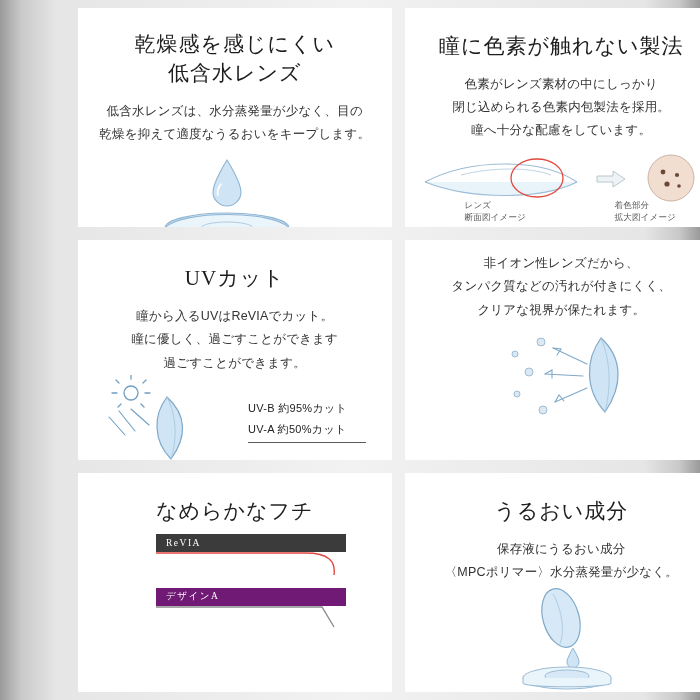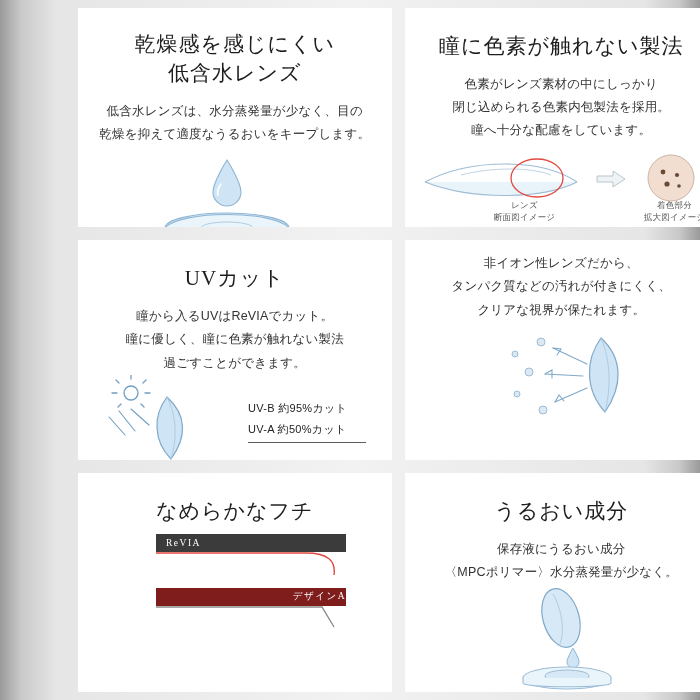--- a/index.html
+++ b/index.html
@@ -58,42 +58,41 @@
     letter-spacing: 0.2px;
   }
   .art {
     position: relative;
     flex: 1;
     width: 100%;
   }
   .cap {
     font-size: 8.5px;
     color: #555;
-    text-align: center;
     line-height: 1.35;
     letter-spacing: 0.2px;
   }
   .uv-line {
     font-size: 11px;
     color: #222;
     letter-spacing: 0.3px;
     white-space: nowrap;
   }
   .bar {
     height: 18px;
     display: flex;
     align-items: center;
     padding-left: 10px;
     color: #fff;
     font-size: 9.5px;
     letter-spacing: 1.5px;
     font-family: "Liberation Serif", serif;
   }
   .bar-dark { background: #3b3b3b; }
-  .bar-gray { background: #7f1d1d; justify-content: flex-end; }
+  .bar-gray { background: #701a75; }
 </style>
 </head>
 <body>
 
 <div class="grid">
 
   <div class="card">
     <div class="card-inner">
       <div class="title two-line">
         <div>乾燥感を感じにくい</div>
@@ -156,21 +155,21 @@
         </div>
       </div>
     </div>
   </div>
 
   <div class="card">
     <div class="card-inner">
       <div class="title">UVカット</div>
       <div class="body">
         <div>瞳から入るUVはReVIAでカット。</div>
-        <div>瞳に優しく、瞳に色素が触れない製法</div>
+        <div>瞳に優しく、過ごすことができます</div>
         <div>過ごすことができます。</div>
       </div>
       <div class="art">
         <svg viewBox="0 0 320 90" width="320" height="90" style="position:absolute;left:50%;transform:translateX(-50%);top:0;">
           <g>
             <circle cx="56" cy="18" r="7" fill="none" stroke="#6f9fc4" stroke-width="1.3"></circle>
             <g stroke="#6f9fc4" stroke-width="1.3" stroke-linecap="round">
               <line x1="56" y1="4" x2="56" y2="0"></line>
               <line x1="68" y1="8" x2="71" y2="5"></line>
               <line x1="70" y1="18" x2="75" y2="18"></line>

